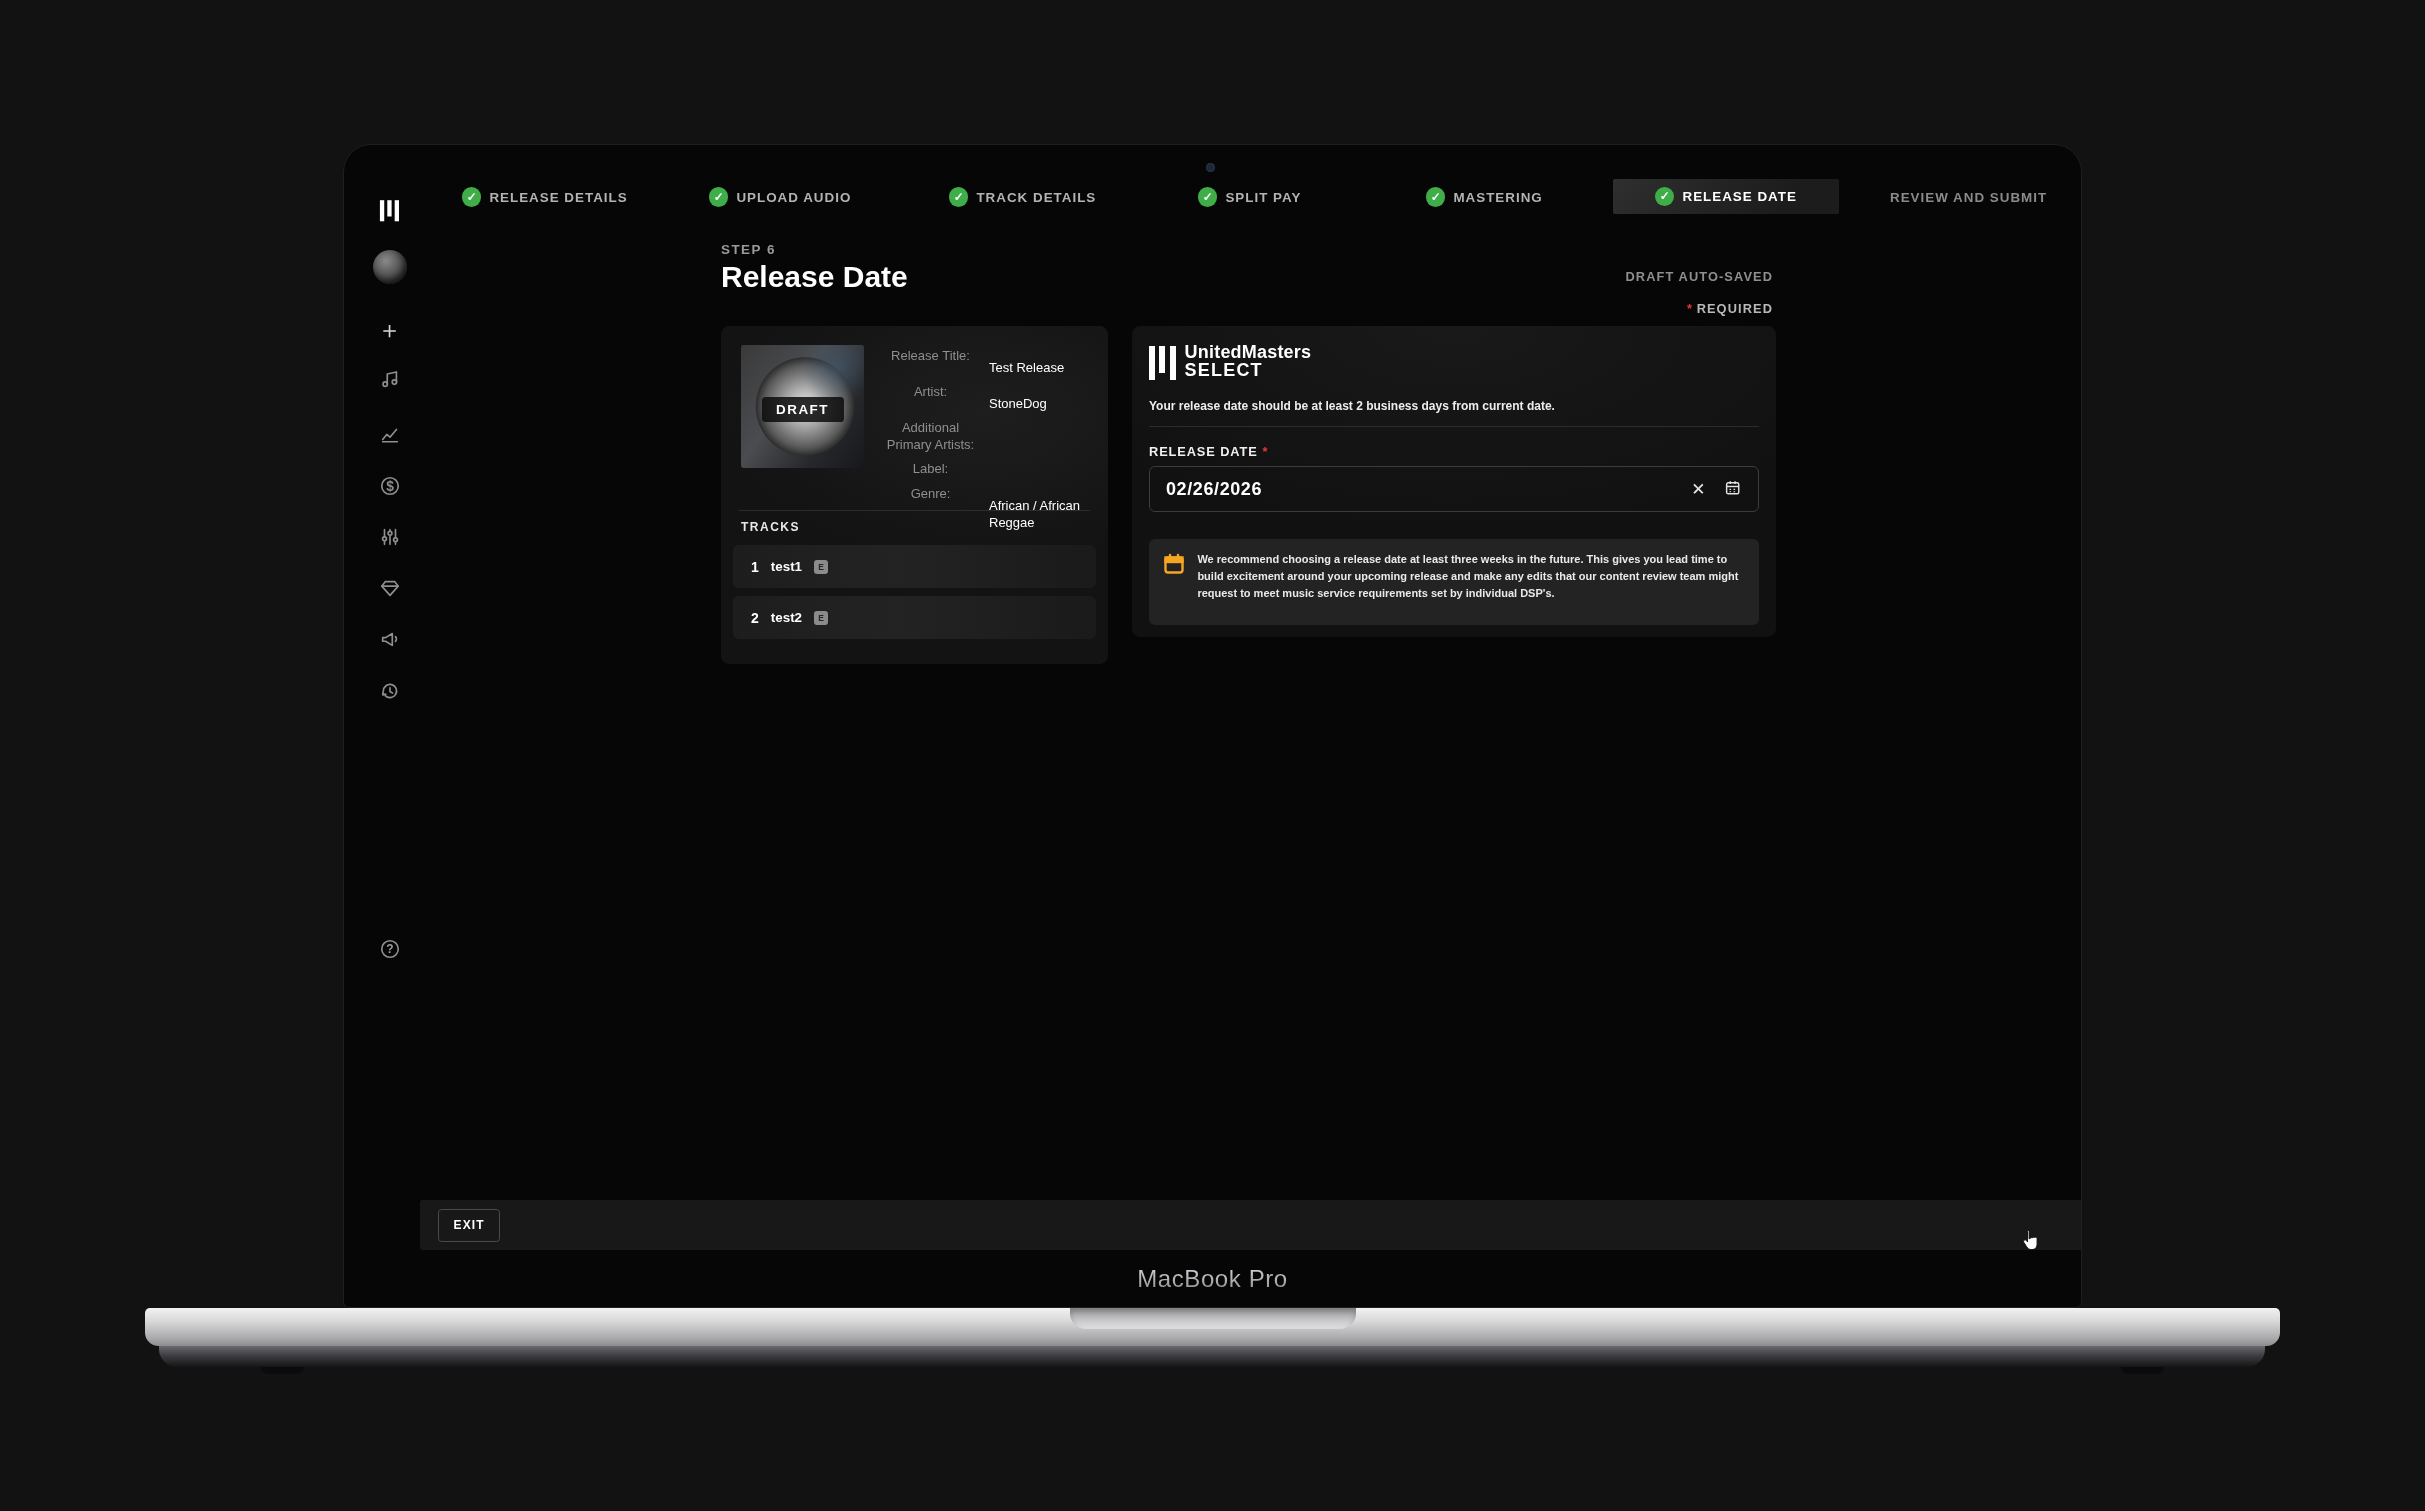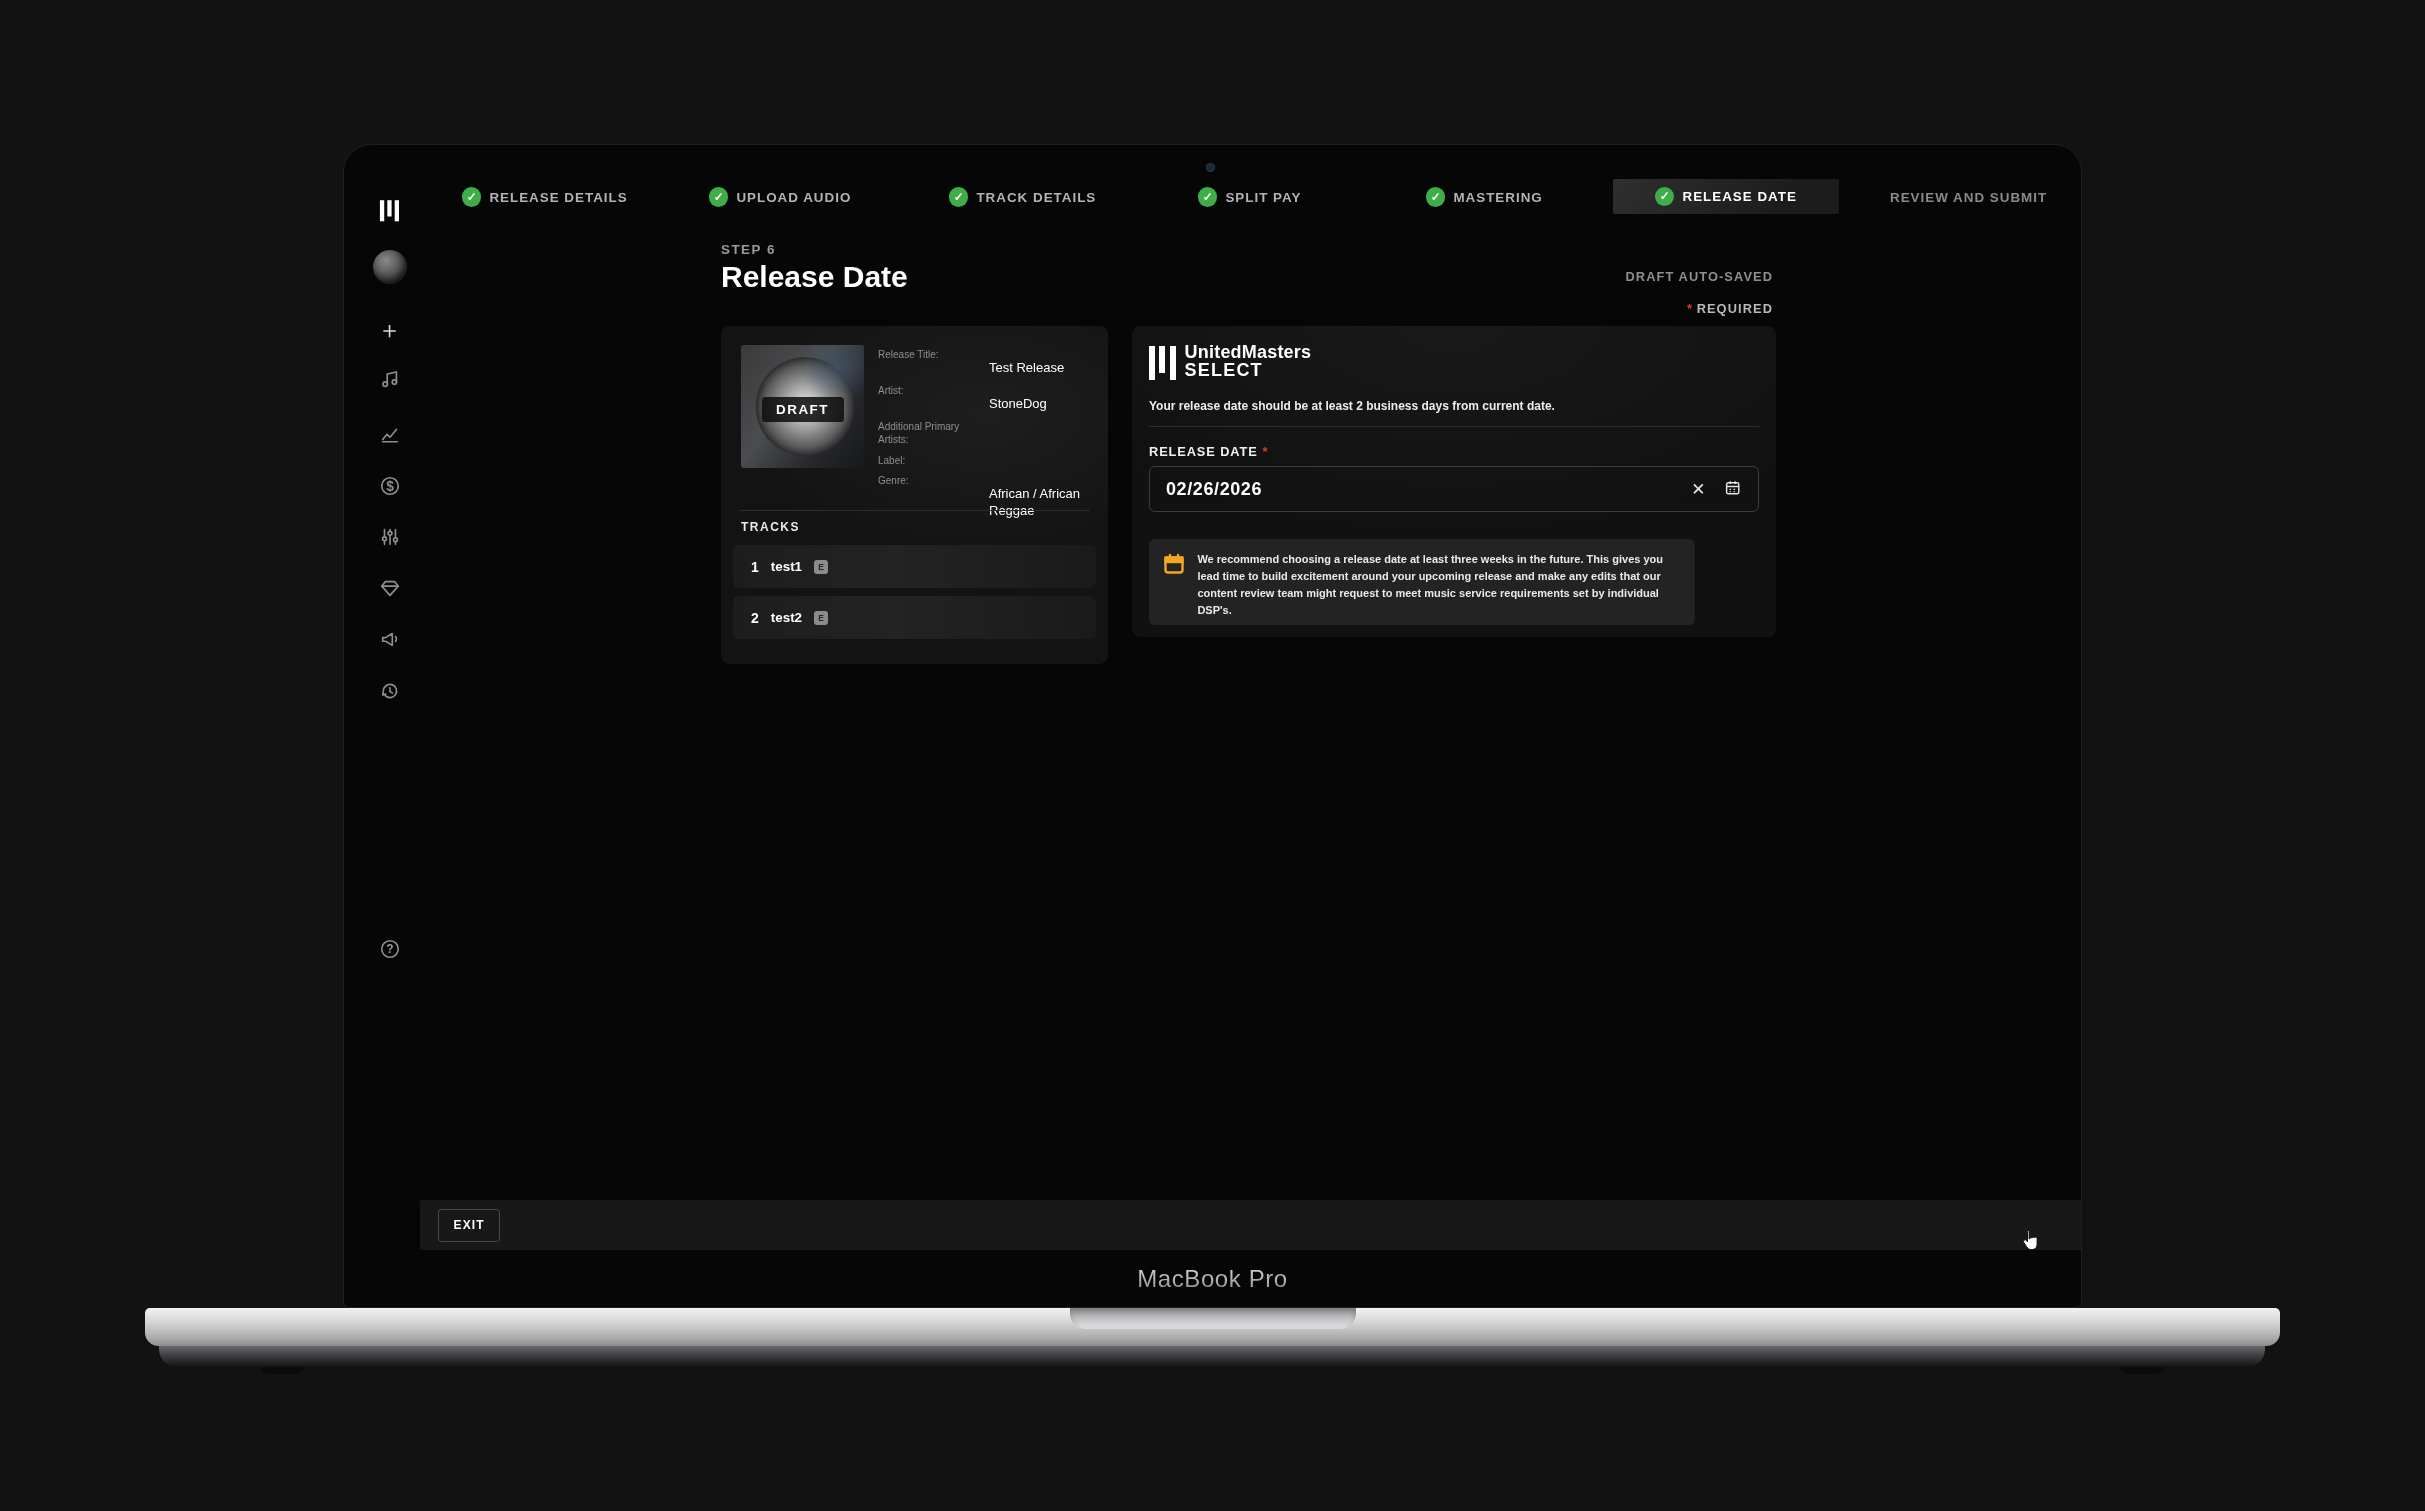--- a/index.html
+++ b/index.html
@@ -65,21 +65,21 @@
                background-color:#34363a;
                background-image:
                  radial-gradient(circle at 78% 18%, rgba(70,95,120,.55), transparent 26%),
                  radial-gradient(circle at 52% 50%, #e8e8e8 0%, #c2c2c2 14%, #8f8f8f 30%, #5a5a5a 46%, #2e2e2e 55%, transparent 56%),
                  linear-gradient(125deg, #3a3a3a, #4a4c50 40%, #26282c 72%, #17181b); }
   .draft-badge { position:absolute; left:50%; top:52px; transform:translateX(-50%);
                  background:rgba(12,12,12,.85); border-radius:3.6px; padding:4.9px 14.6px;
                  color:#fff; font-size:13.4px; font-weight:bold; letter-spacing:1.5px; }
   .fields { position:absolute; left:157px; top:22px; width:216px; }
   .field { display:grid; grid-template-columns:105px 1fr; column-gap:6px; margin-bottom:7.3px; }
-  .field-label { font-size:10px; color:#8f8f8f; line-height:1.3; }
+  .field-label { font-size:13px; color:#8f8f8f; line-height:1.3;text-align:center; }
   .field-value { font-size:13px; font-weight:normal; color:#fff; line-height:1.3;margin-top:12px; }
   .card-divider { position:absolute; left:18px; right:18px; top:184px; height:0.6px; background:#2c2c2c; }
   .tracks-heading { position:absolute; left:20px; top:194px; font-size:12px; font-weight:bold; letter-spacing:1.5px; color:#e8e8e8; }
   .track-row { position:absolute; left:12px; width:363px; height:43px; border-radius:6px;
                background:linear-gradient(90deg,#1d1d1d,#232323 45%,#1a1a1a);
                display:flex; align-items:center; padding-left:18px; gap:12px; }
   .track-row.t0 { top:219px; } .track-row.t1 { top:270px; }
   .track-num { font-size:14px; font-weight:bold; color:#fff; }
   .track-name { font-size:13.4px; font-weight:bold; color:#fff; }
   .explicit-badge { width:14px; height:14px; border-radius:3px; background:#8b8b8b; color:#262626;
@@ -97,21 +97,21 @@
   .brand-l2 { font-size:18px; font-weight:bold; color:#fff; letter-spacing:1.2px; }
   .instruction { position:absolute; left:17px; top:73px; font-size:12px; font-weight:bold; color:#ededed; }
   .panel-divider { position:absolute; left:17px; right:17px; top:100px; height:0.6px; background:#2c2c2c; }
   .date-label-row { position:absolute; left:17px; top:118px; font-size:12.8px; font-weight:bold; letter-spacing:0.9px; color:#f0f0f0; }
   .date-label-row .red-star { margin-left:4.9px; margin-right:0; }
   .date-input { position:absolute; left:17px; top:140px; width:610px; height:46px;
                 border:1.2px solid #3c3c3c; border-radius:6px; display:flex; align-items:center; padding:0 16px; }
   .date-value { font-size:18px; font-weight:bold; color:#fff; letter-spacing:0.6px; flex:1; }
   .clear-x { font-size:17px; color:#e3e3e3; margin-right:17px; cursor:pointer; }
   .cal-btn svg { stroke:#e3e3e3; fill:none; stroke-width:1.8; }
-  .notice { position:absolute; left:17px; top:213px; width:546px; height:86px; background:#232323; border-radius:6px;
+  .notice { position:absolute; left:17px; top:213px; width:610px; height:86px; background:#232323; border-radius:6px;
             display:flex; gap:11px; padding:12px 16px 0 13.4px; }
   .notice-icon { flex:0 0 auto; margin-top:1.2px; }
   .notice-icon svg { stroke:#f5a623; fill:none; stroke-width:2.4; stroke-linecap:round; }
   .notice-text { font-size:11px; font-weight:600; line-height:1.55; color:#eaeaea; }
 
   
   .footer-bar { position:absolute; left:76px; top:1055px; width:1966px; height:50px; background:#181818; border-radius:2.4px;
                 display:flex; align-items:center; padding:0 18px; }
   .btn { font-size:12px; font-weight:bold; letter-spacing:1.1px; color:#fff; border-radius:3.6px;
          padding:8.5px 14.6px; cursor:pointer; white-space:nowrap; }

